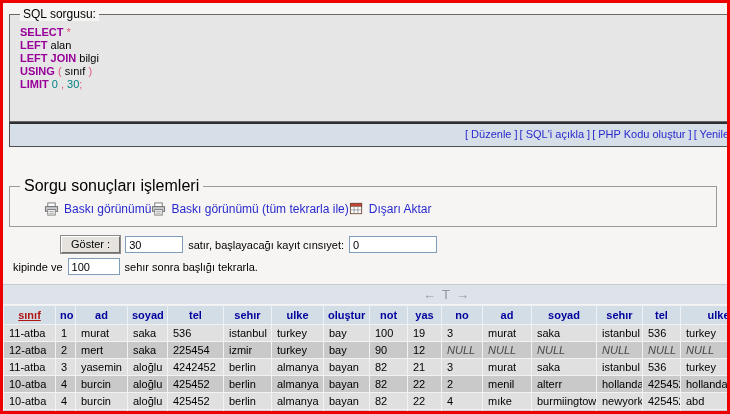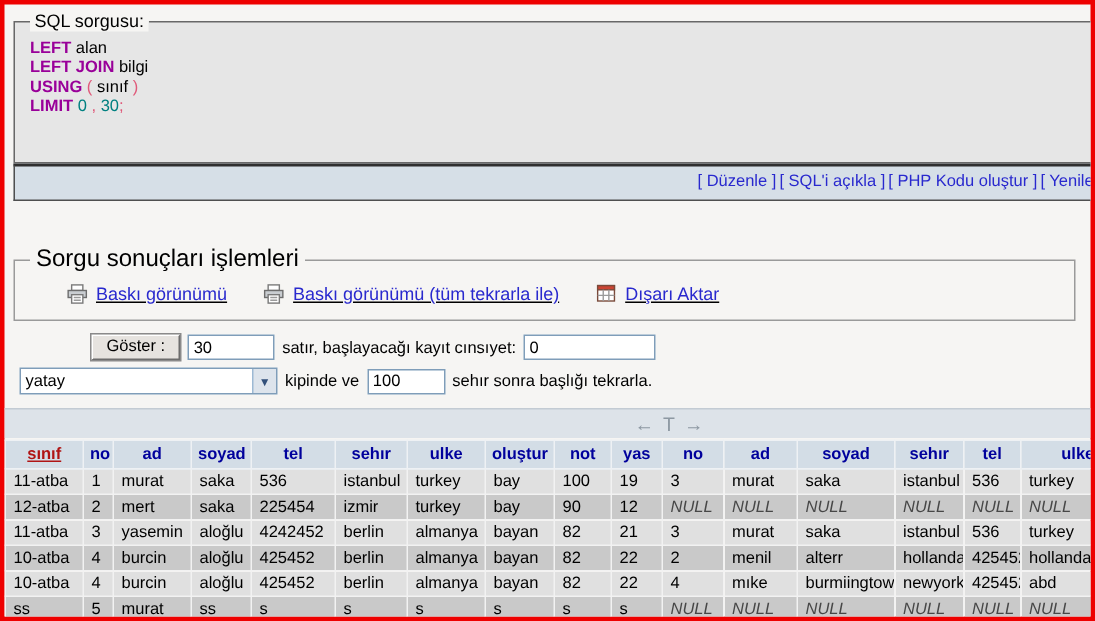--- a/index.html
+++ b/index.html
@@ -29,21 +29,21 @@
   }
   .tools-links { position:absolute; left:455px; top:4px; white-space:nowrap; color:#2929ce; }
   .tools-links .blink { color:#2929ce; cursor:pointer; margin-right:2px; }
 
   
   fieldset.ops {
     margin:30px 10px 0 6px; border:1px solid #9a9a9a; background:transparent;
     padding:4px 8px 8px 8px;
   }
   fieldset.ops legend { padding:0 4px; margin-left:2px; font-size:16px; background:#f6f5f3; }
-  .op-links { display:flex; align-items:flex-end; gap:24px; padding:3px 0 2px 26px;text-decoration:underline; }
+  .op-links { display:flex; align-items:flex-end; padding:3px 0 2px 26px; }
   .op-link { display:flex; align-items:center; gap:5px; color:#2929ce; font-size:12px; cursor:pointer; }
   .op-link svg { display:block; }
 
   
   .show-form { margin-top:9px; }
   .form-row1 { margin-left:58px; display:flex; align-items:center; gap:5px; }
   .form-row2 { margin:5px 0 0 10px; display:flex; align-items:center; gap:5px; }
   .btn {
     font-family:"Liberation Sans", sans-serif; font-size:11px;
     background:#e6e3df; border:1px solid; border-color:#fff #6d6d6d #6d6d6d #fff;
@@ -89,20 +89,21 @@
   table.results td.null { font-style:italic; color:#474747; }
 </style>
 </head>
 <body>
 
 <div id="viewport">
 
   <fieldset class="sql">
     <legend>SQL sorgusu:</legend>
     <div class="sql-code" id="sql-code">
+        <div><span class="kw">SELECT</span><span class="pl"> </span><span class="pu">*</span></div>
         <div><span class="kw">LEFT</span><span class="pl"> alan</span></div>
         <div><span class="kw">LEFT JOIN</span><span class="pl"> bilgi</span></div>
         <div><span class="kw">USING</span><span class="pl"> </span><span class="pu">(</span><span class="pl"> sınıf </span><span class="pu">)</span></div>
         <div><span class="kw">LIMIT</span><span class="pl"> </span><span class="num">0</span><span class="pl"> </span><span class="pu">,</span><span class="pl"> </span><span class="num">30</span><span class="pu">;</span></div>
       </div>
   </fieldset>
 
   <div class="tools-bar">
     <div class="tools-links" id="tools-links"><span class="blink">[ Düzenle ]</span><span class="blink">[ SQL'i açıkla ]</span><span class="blink">[ PHP Kodu oluştur ]</span><span class="blink">[ Yenile ]</span></div>
   </div>
@@ -150,24 +151,20 @@
   </fieldset>
 
   <div class="show-form">
     <div class="form-row1">
       <button class="btn">Göster :</button>
       <input class="txt w55" value="30" style="">
       <span>satır, başlayacağı kayıt cınsıyet:</span>
       <input class="txt w85" value="0" style="">
     </div>
     <div class="form-row2">
-      <div class="fake-select">
-        <span class="sel-val">yatay</span>
-        <span class="sel-arrow">▼</span>
-      </div>
       <span>kipinde ve</span>
       <input class="txt w50" value="100" style="">
       <span>sehır sonra başlığı tekrarla.</span>
     </div>
   </div>
 
   <div class="nav-strip">
     <div class="nav-inner">
       <span>←</span>
       <span>T</span>

